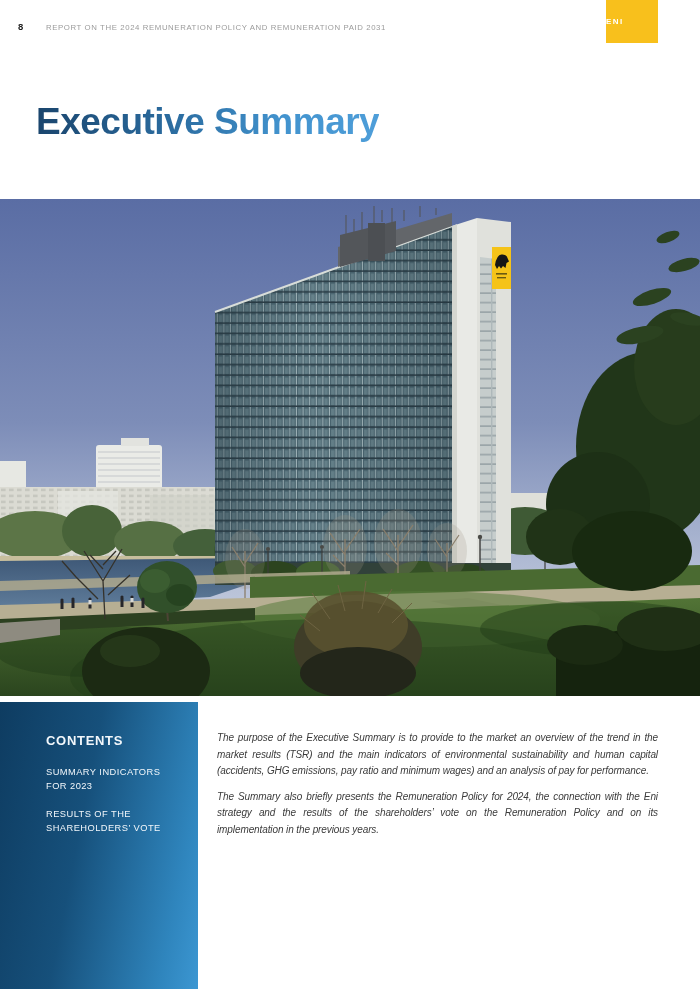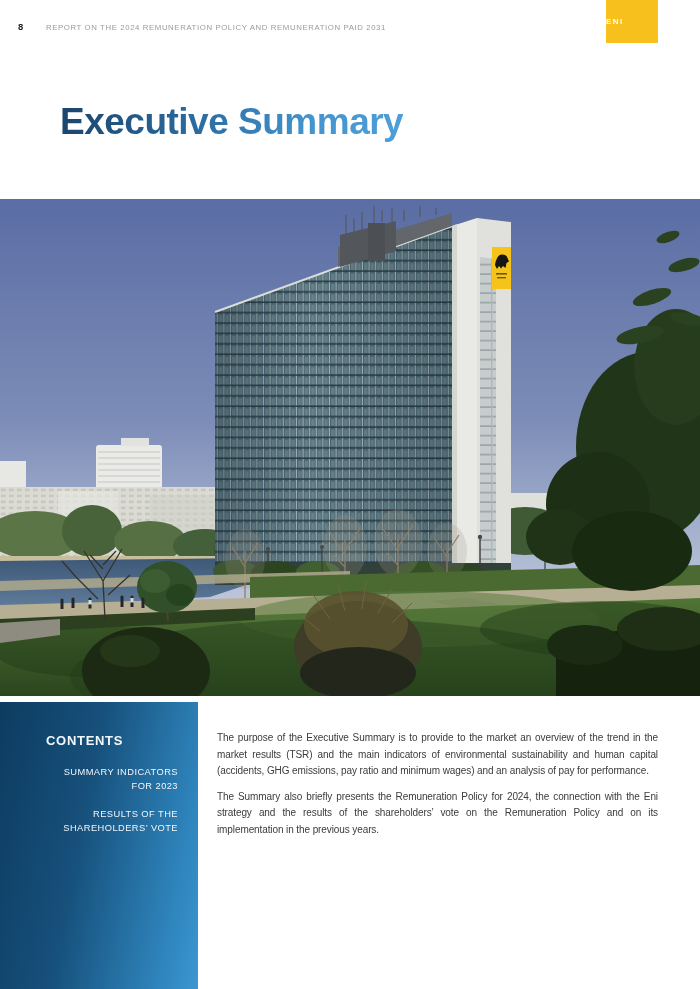--- a/index.html
+++ b/index.html
@@ -10,41 +10,41 @@
   
   .page-num{position:absolute;left:18px;top:21px;font-size:9.5px;font-weight:bold;color:#1c1c1c;}
   .report-title{position:absolute;left:46px;top:23px;font-size:7.8px;letter-spacing:.6px;color:#9b9b9b;white-space:nowrap;}
   .brand-tab{
     position:absolute;left:606px;top:0;width:52px;height:43px;background:#F8C01C;
     color:#fff;font-size:8px;font-weight:bold;letter-spacing:1.4px;
     display:flex;align-items:center;
   }
   
   .page-heading{
-    position:absolute;left:60px;top:76px;font-size:37px;font-weight:800;letter-spacing:-.5px;
+    position:absolute;left:36px;top:76px;font-size:37px;font-weight:800;letter-spacing:-.5px;
     color:#2F77AB;
     background:linear-gradient(90deg,#1A456D 0%,#2B6CA0 40%,#4293CE 72%,#4E9ED9 100%);
     -webkit-background-clip:text;background-clip:text;
     -webkit-text-fill-color:transparent;
   }
   
   .photo{position:absolute;left:0;top:199px;width:700px;height:497px;display:block;}
   
   .sidebar{
     position:absolute;left:0;top:702px;width:198px;height:324px;box-sizing:border-box;
     background:linear-gradient(101deg,#0E3C61 0%,#16507B 40%,#2F85BD 82%,#3E9AD6 100%);
     padding:31px 20px 0 46px;color:#F2F7FB;
   }
   .sidebar-title{font-size:13px;font-weight:bold;letter-spacing:.7px;margin:0 0 17px 0;}
-  .sidebar-item{font-size:9.3px;letter-spacing:.45px;line-height:1.55;margin:0 0 13px 0;cursor:pointer;text-align:right;}
+  .sidebar-item{font-size:9.3px;letter-spacing:.45px;line-height:1.55;margin:0 0 13px 0;cursor:pointer;}
   
   .body-text{position:absolute;left:217px;top:730px;width:441px;}
   .body-text p{
     margin:0 0 9px 0;font-size:10px;line-height:16.5px;letter-spacing:-.1px;
-    text-align:justify;color:#3B3B3B;
+    text-align:justify;color:#3B3B3B;font-style:italic;
   }
 </style>
 </head>
 <body>
 
 <div class="page-num">8</div>
 <div class="report-title">REPORT ON THE 2024 REMUNERATION POLICY AND REMUNERATION PAID 2031</div>
 <div class="brand-tab">
   <span>ENI</span>
 </div>

